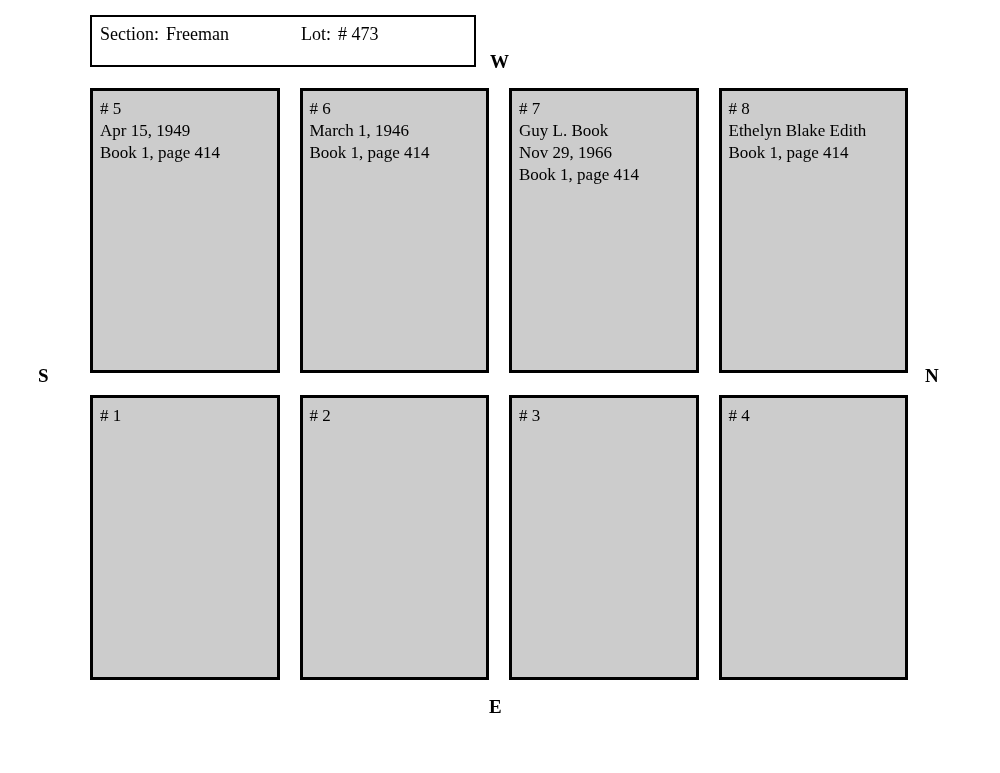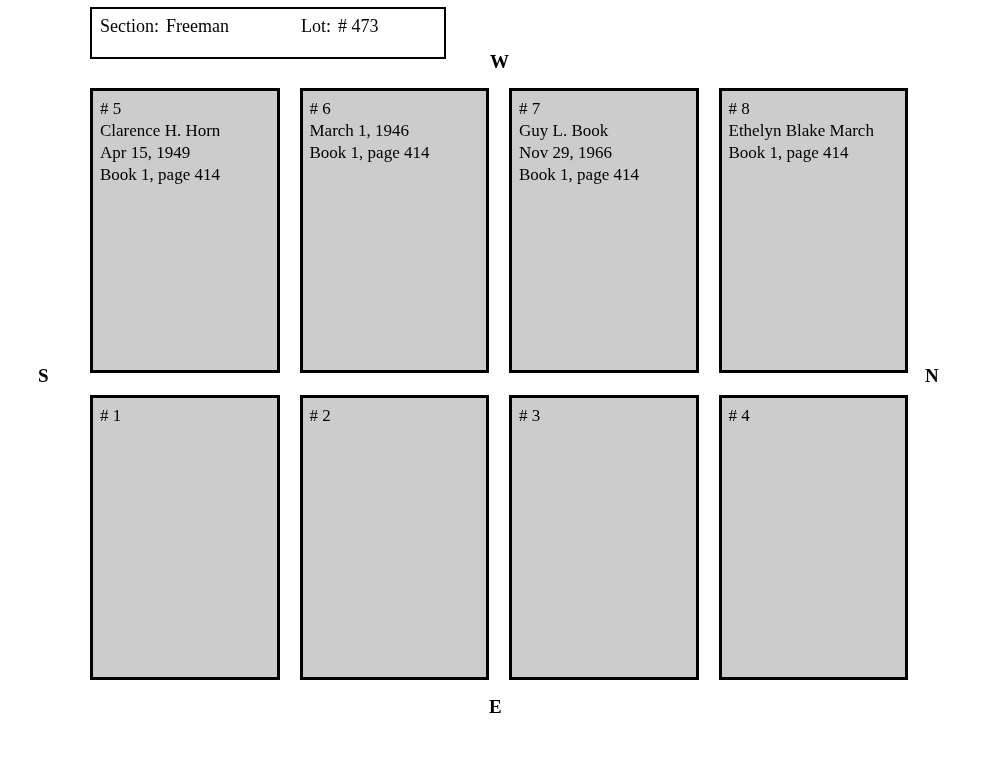--- a/index.html
+++ b/index.html
@@ -13,22 +13,22 @@
     position: relative;
     font-family: "Liberation Serif", "DejaVu Serif", serif;
     color: #000000;
     overflow: hidden;
   }
 
   
   .header-box {
     position: absolute;
     left: 90px;
-    top: 7px;
-    width: 356px;
+    top: 15px;
+    width: 386px;
     height: 52px;
     background: #ffffff;
     border: 2px solid #000000;
     box-sizing: border-box;
   }
   .header-row {
     position: absolute;
     left: 8px;
     top: 6px;
     white-space: nowrap;
@@ -98,38 +98,37 @@
 <div class="compass compass-w">W</div>
 <div class="compass compass-s">S</div>
 <div class="compass compass-n">N</div>
 <div class="compass compass-e">E</div>
 
 <div class="grid">
 
   <div class="plot-row row-top">
     <div class="plot">
       <div class="plot-line"># 5</div>
-      <div class="plot-line">Clarence H. Horn</div>
       <div class="plot-line">Apr 15, 1949</div>
       <div class="plot-line">Book 1, page 414</div>
     </div>
     <div class="plot">
       <div class="plot-line"># 6</div>
       <div class="plot-line">March 1, 1946</div>
       <div class="plot-line">Book 1, page 414</div>
     </div>
     <div class="plot">
       <div class="plot-line"># 7</div>
       <div class="plot-line">Guy L. Book</div>
       <div class="plot-line">Nov 29, 1966</div>
       <div class="plot-line">Book 1, page 414</div>
     </div>
     <div class="plot">
       <div class="plot-line"># 8</div>
-      <div class="plot-line">Ethelyn Blake March</div>
+      <div class="plot-line">Ethelyn Blake Edith</div>
       <div class="plot-line">Book 1, page 414</div>
     </div>
   </div>
 
   <div class="plot-row row-bottom">
     <div class="plot row-bottom-cell">
       <div class="plot-line"># 1</div>
 
     </div>
     <div class="plot row-bottom-cell">

